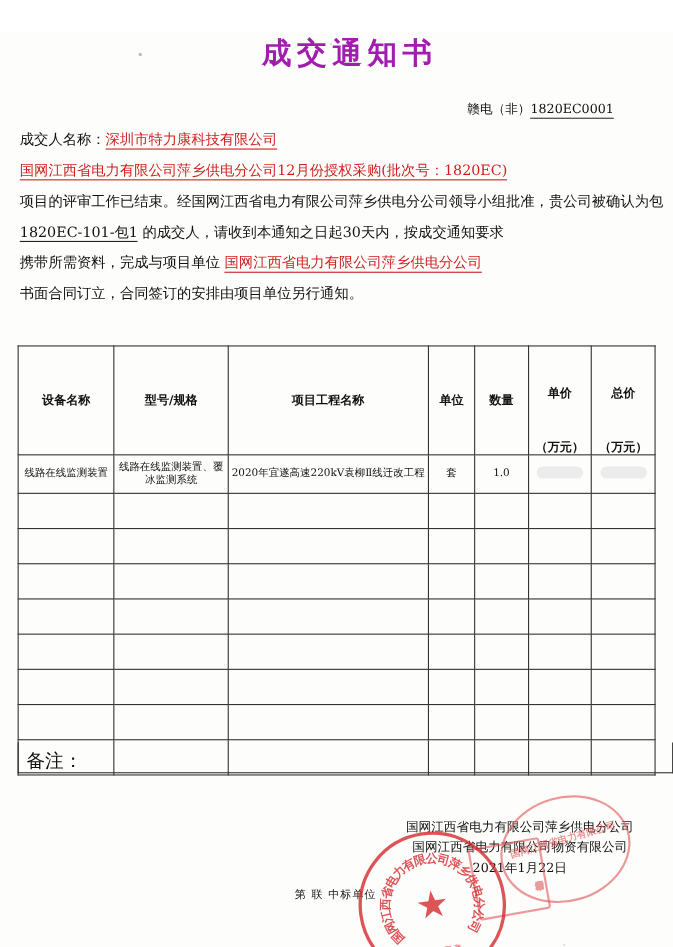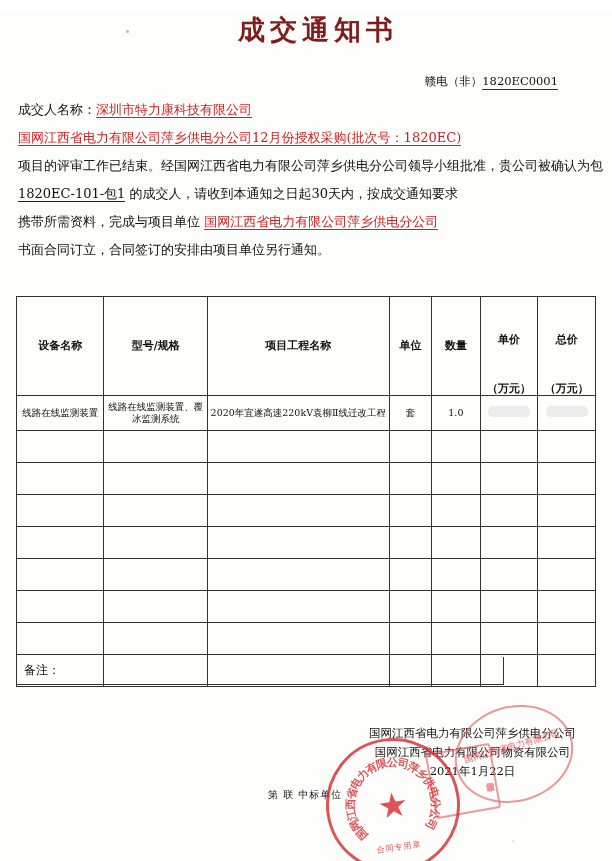--- a/index.html
+++ b/index.html
@@ -29,22 +29,22 @@
   }
   .speck.s1 { left: 126px; top: 18px; width: 3px; height: 3px; }
   .speck.s2 { left: 300px; top: 9px;  width: 2px; height: 2px; background:#d5d5d5; }
   .speck.s3 { left: 512px; top: 828px; width: 2px; height: 2px; background:#ddd; }
 
   .title {
     text-align: center;
     font-size: 27px;
     font-weight: bold;
     letter-spacing: 5px;
-    margin-top: 12px;
-    color: #7f1d1d;
+    margin-top: 30px;
+    color: #a21caf;
     font-family: "DejaVu Serif", "Liberation Serif", serif;
     padding-left: 24px;
   }
   .doc-no {
     position: absolute;
     right: 54px;
     top: 62px;
     font-size: 11.5px;
     color: #111;
     white-space: nowrap;
@@ -128,26 +128,26 @@
   .total-row td.total-label {
     height: 26px;
     font-size: 11px;
   }
   .total-row td.total-val { height: 26px; }
 
   .remark {
     position: absolute;
     left: 16px;
     top: 645px;
-    width: 488px;
+    width: 596px;
     height: 28px;
     border: 1px solid #333;
     border-top: none;
     box-sizing: border-box;
-    font-size: 12px;
+    font-size: 17px;
     padding: 5px 0 0 7px;
     color: #111;
   }
 
   .sign-block {
     position: absolute;
     right: 36px;
     top: 712px;
     text-align: center;
     font-size: 11.5px;

